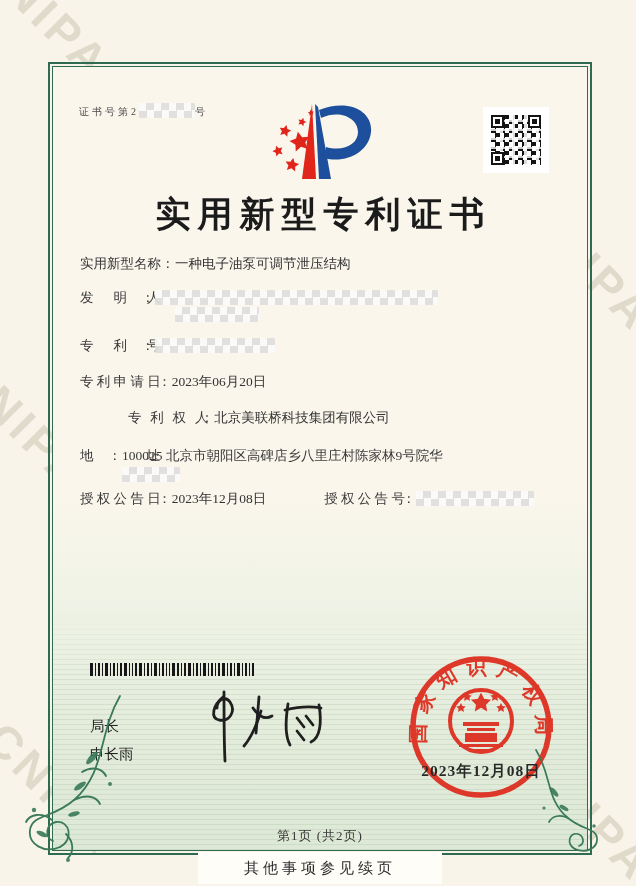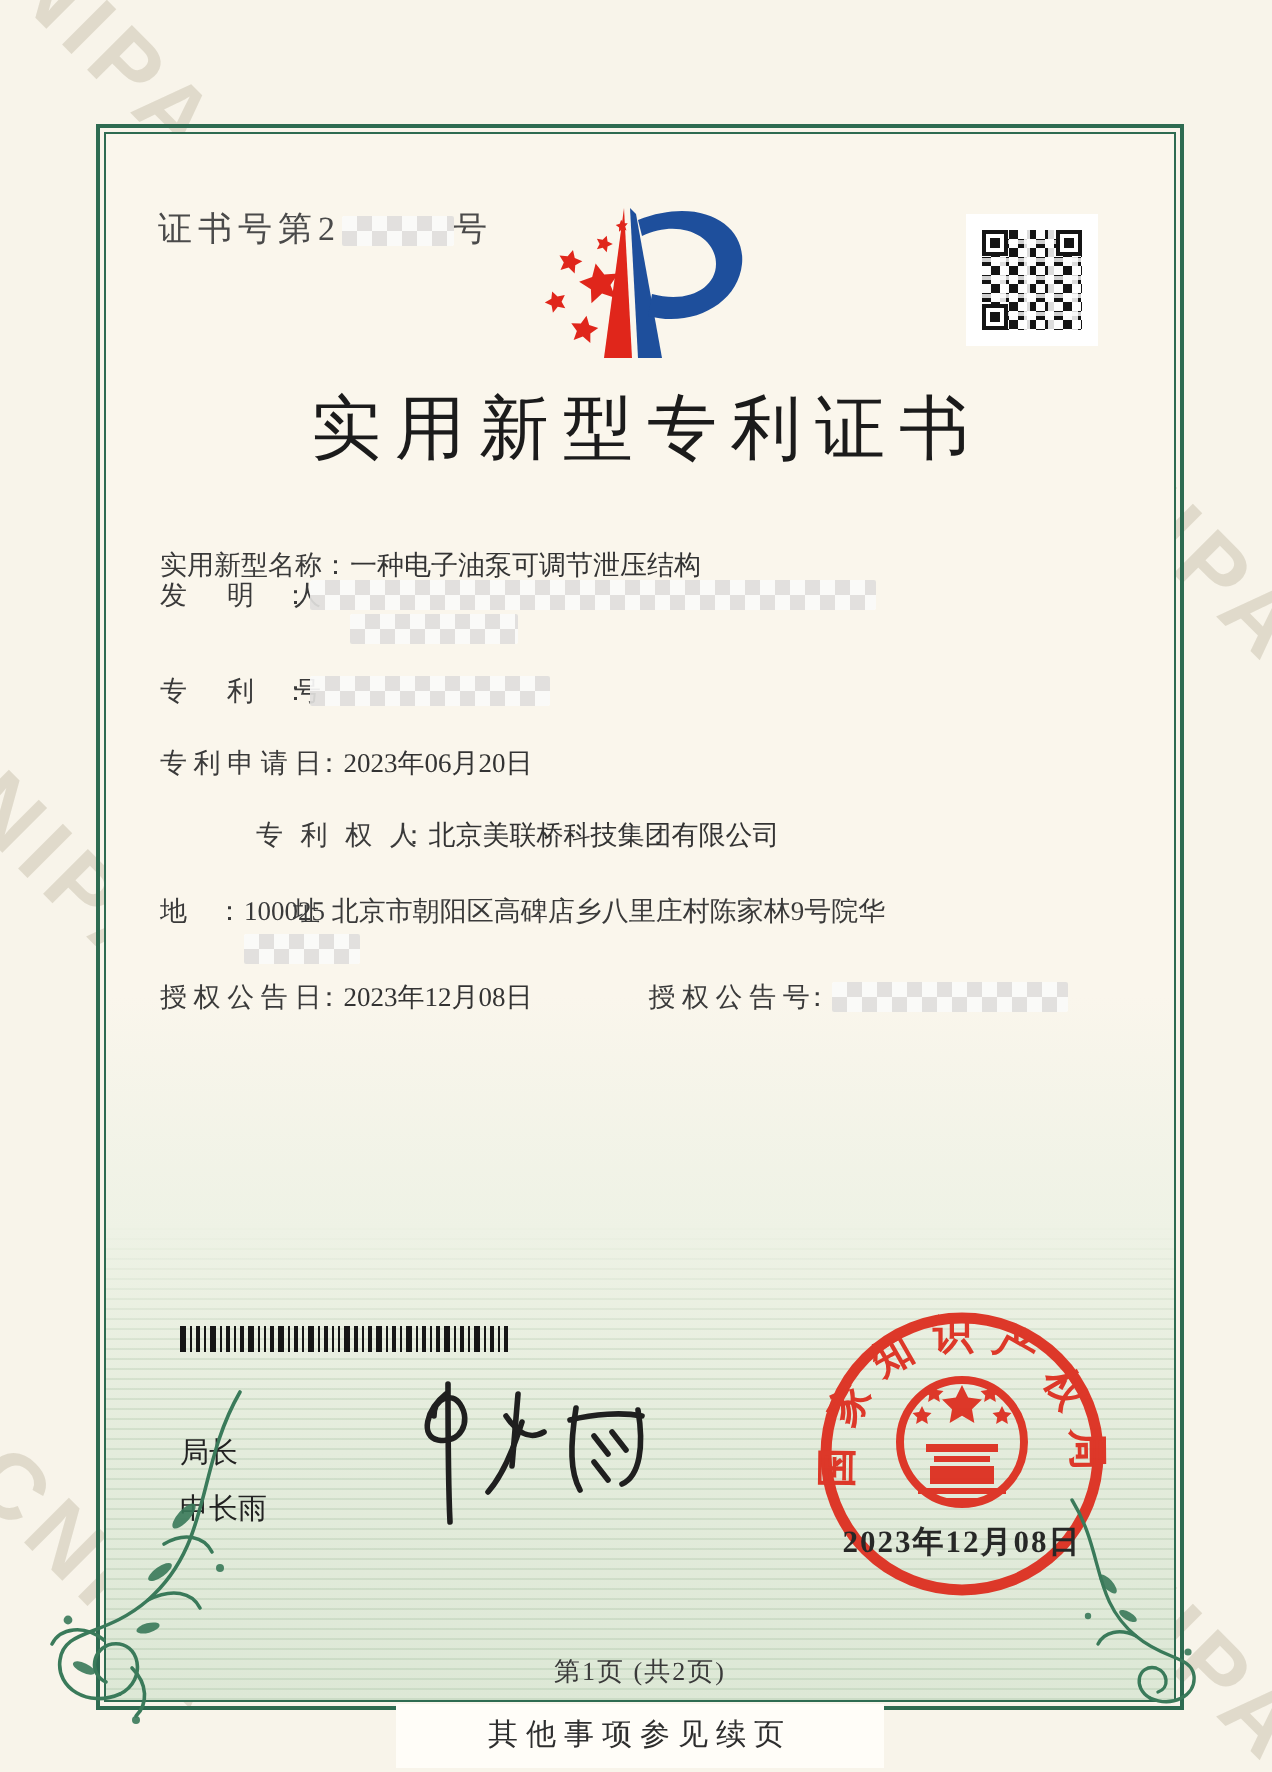--- a/index.html
+++ b/index.html
@@ -37,21 +37,21 @@
   .wave{
     position:absolute;left:0;right:0;bottom:0;height:240px;
     background:repeating-linear-gradient(0deg,
       rgba(120,160,120,0.17) 0px,rgba(120,160,120,0.17) 1px,
       transparent 1px,transparent 5px);
     -webkit-mask-image:linear-gradient(180deg,transparent 0,#000 70px);
     mask-image:linear-gradient(180deg,transparent 0,#000 70px);
   }
   
   .cert-no{
-    position:absolute;left:26px;top:36px;font-size:17px;
+    position:absolute;left:26px;top:36px;font-size:10px;
     letter-spacing:3px;color:#4a4a4a;
   }
   .redact{
     display:inline-block;vertical-align:-3px;height:15px;border-radius:1px;
     background:repeating-conic-gradient(#e0dfdd 0% 25%,#fbfbfa 0% 50%);
     background-size:15px 15px;opacity:.92;
   }
   .rd-cert{width:56px;}
   .rd-inv1{width:283px;}
   .rd-inv2{width:84px;}
@@ -68,33 +68,33 @@
       repeating-linear-gradient(0deg,transparent 0 7px,rgba(255,255,255,.8) 7px 9px),
       repeating-conic-gradient(#141414 0% 25%,#fdfdfd 0% 50%);
     background-size:auto,auto,9px 9px;
   }
   .qr-f{position:absolute;width:13px;height:13px;border:2.5px solid #141414;background:#fff;box-sizing:border-box;}
   .qr-f::after{content:"";position:absolute;inset:2px;background:#141414;}
   .qr-tl{left:8px;top:8px;} .qr-tr{right:8px;top:8px;} .qr-bl{left:8px;bottom:8px;}
   
   .title{
     position:absolute;left:0;right:0;top:124px;text-align:center;
-    font-size:35px;font-weight:400;color:#1b1b1b;
+    font-size:35px;font-weight:700;color:#1b1b1b;
     letter-spacing:7px;text-indent:7px;
   }
   
   .row{position:absolute;left:27px;font-size:13.5px;color:#3a3a3a;white-space:nowrap;}
   .lbl{display:inline-block;width:81px;color:#3a3a3a;}
   .ls5{letter-spacing:3.3px;margin-right:-3.3px;}
   .ls4{letter-spacing:8.8px;margin-right:-8.8px;}
   .ls3{letter-spacing:20px;margin-right:-20px;}
   .ls2{letter-spacing:53px;margin-right:-53px;}
   .colon{display:inline-block;width:14px;}
   .val{color:#333;}
-  .row-name{top:188px;margin-top:19px;}
+  .row-name{top:188px;}
   .row-inventor{top:222px;}
   .row-inv2{top:240px;left:122px;}
   .row-patno{top:270px;}
   .row-appdate{top:306px;}
   .row-patentee{top:342px;margin-left:48px;}
   .row-addr{top:380px;}
   .addr-wrap{display:inline-block;white-space:normal;vertical-align:top;width:395px;line-height:18.5px;}
   .row-grant{top:423px;}
   .grant2{margin-left:58px;}
   

